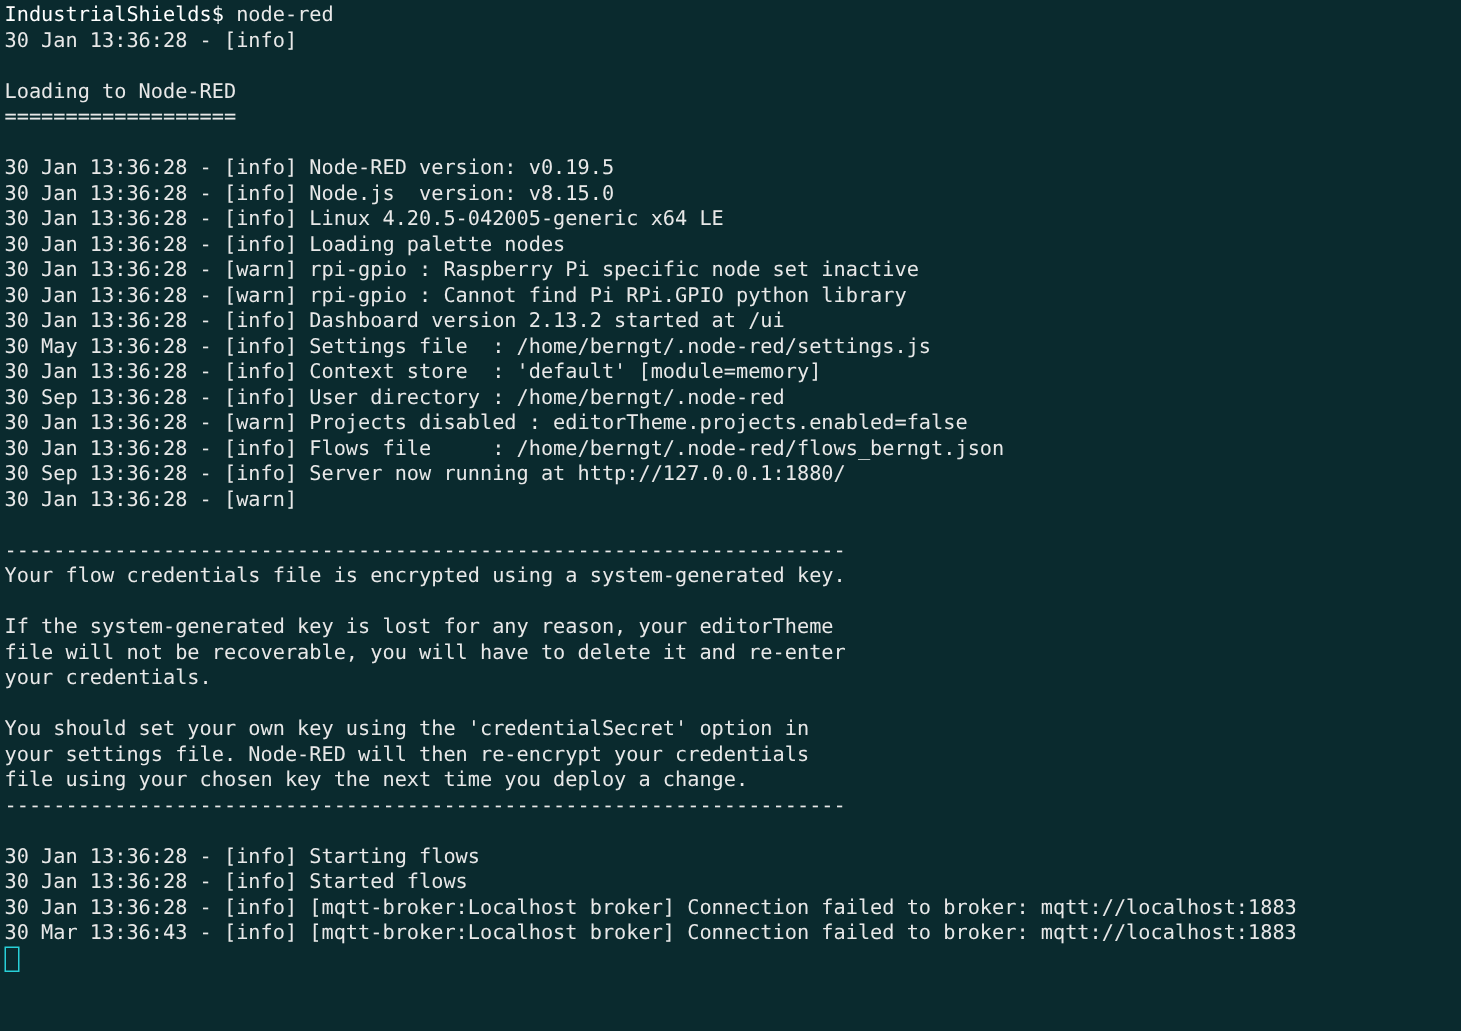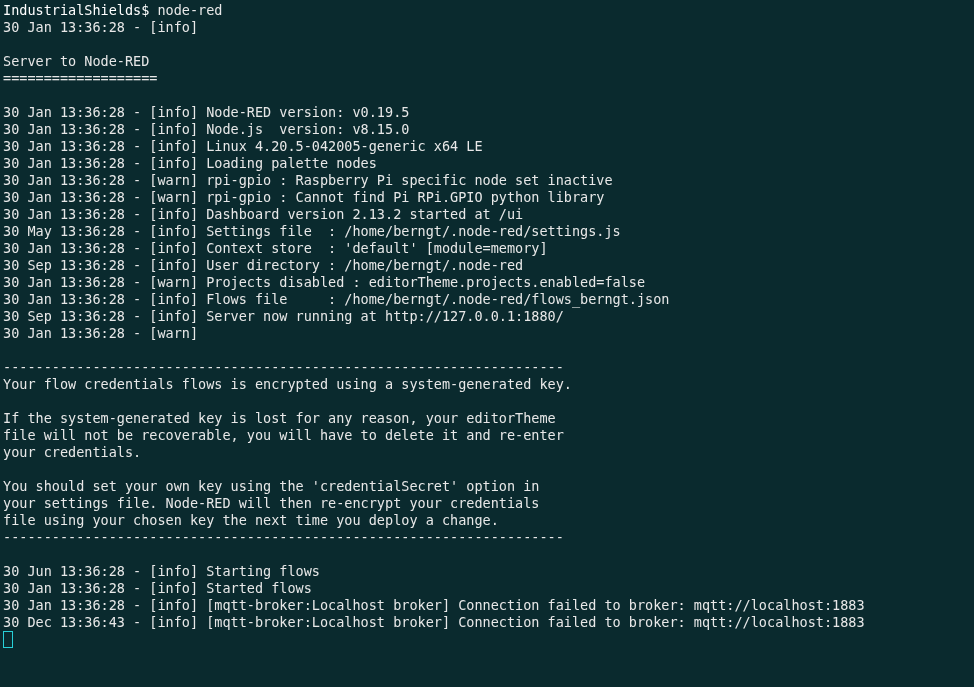--- a/index.html
+++ b/index.html
@@ -23,47 +23,47 @@
     border:1px solid #28d0d8;
     vertical-align:bottom;
   }
 </style>
 </head>
 <body>
 
 <div class="terminal"><span class="bold">IndustrialShields</span><span class="bold">$</span> <span>node-red</span>
 <span>30 Jan 13:36:28 - [info] </span>
 <span></span>
-<span>Server to Node-RED</span>
+<span>Loading to Node-RED</span>
 <span>===================</span>
 <span></span>
 <span>30 Jan 13:36:28 - [info] Node-RED version: v0.19.5</span>
 <span>30 Jan 13:36:28 - [info] Node.js  version: v8.15.0</span>
 <span>30 Jan 13:36:28 - [info] Linux 4.20.5-042005-generic x64 LE</span>
 <span>30 Jan 13:36:28 - [info] Loading palette nodes</span>
 <span>30 Jan 13:36:28 - [warn] rpi-gpio : Raspberry Pi specific node set inactive</span>
 <span>30 Jan 13:36:28 - [warn] rpi-gpio : Cannot find Pi RPi.GPIO python library</span>
 <span>30 Jan 13:36:28 - [info] Dashboard version 2.13.2 started at /ui</span>
 <span>30 May 13:36:28 - [info] Settings file  : /home/berngt/.node-red/settings.js</span>
 <span>30 Jan 13:36:28 - [info] Context store  : 'default' [module=memory]</span>
 <span>30 Sep 13:36:28 - [info] User directory : /home/berngt/.node-red</span>
 <span>30 Jan 13:36:28 - [warn] Projects disabled : editorTheme.projects.enabled=false</span>
 <span>30 Jan 13:36:28 - [info] Flows file     : /home/berngt/.node-red/flows_berngt.json</span>
 <span>30 Sep 13:36:28 - [info] Server now running at http://127.0.0.1:1880/</span>
 <span>30 Jan 13:36:28 - [warn] </span>
 <span></span>
 <span>---------------------------------------------------------------------</span>
-<span>Your flow credentials flows is encrypted using a system-generated key.</span>
+<span>Your flow credentials file is encrypted using a system-generated key.</span>
 <span></span>
 <span>If the system-generated key is lost for any reason, your editorTheme</span>
 <span>file will not be recoverable, you will have to delete it and re-enter</span>
 <span>your credentials.</span>
 <span></span>
 <span>You should set your own key using the 'credentialSecret' option in</span>
 <span>your settings file. Node-RED will then re-encrypt your credentials</span>
 <span>file using your chosen key the next time you deploy a change.</span>
 <span>---------------------------------------------------------------------</span>
 <span></span>
-<span>30 Jun 13:36:28 - [info] Starting flows</span>
+<span>30 Jan 13:36:28 - [info] Starting flows</span>
 <span>30 Jan 13:36:28 - [info] Started flows</span>
 <span>30 Jan 13:36:28 - [info] [mqtt-broker:Localhost broker] Connection failed to broker: mqtt://localhost:1883</span>
-<span>30 Dec 13:36:43 - [info] [mqtt-broker:Localhost broker] Connection failed to broker: mqtt://localhost:1883</span>
+<span>30 Mar 13:36:43 - [info] [mqtt-broker:Localhost broker] Connection failed to broker: mqtt://localhost:1883</span>
 <span class="cursor"></span></div>
 
 </body></html>

